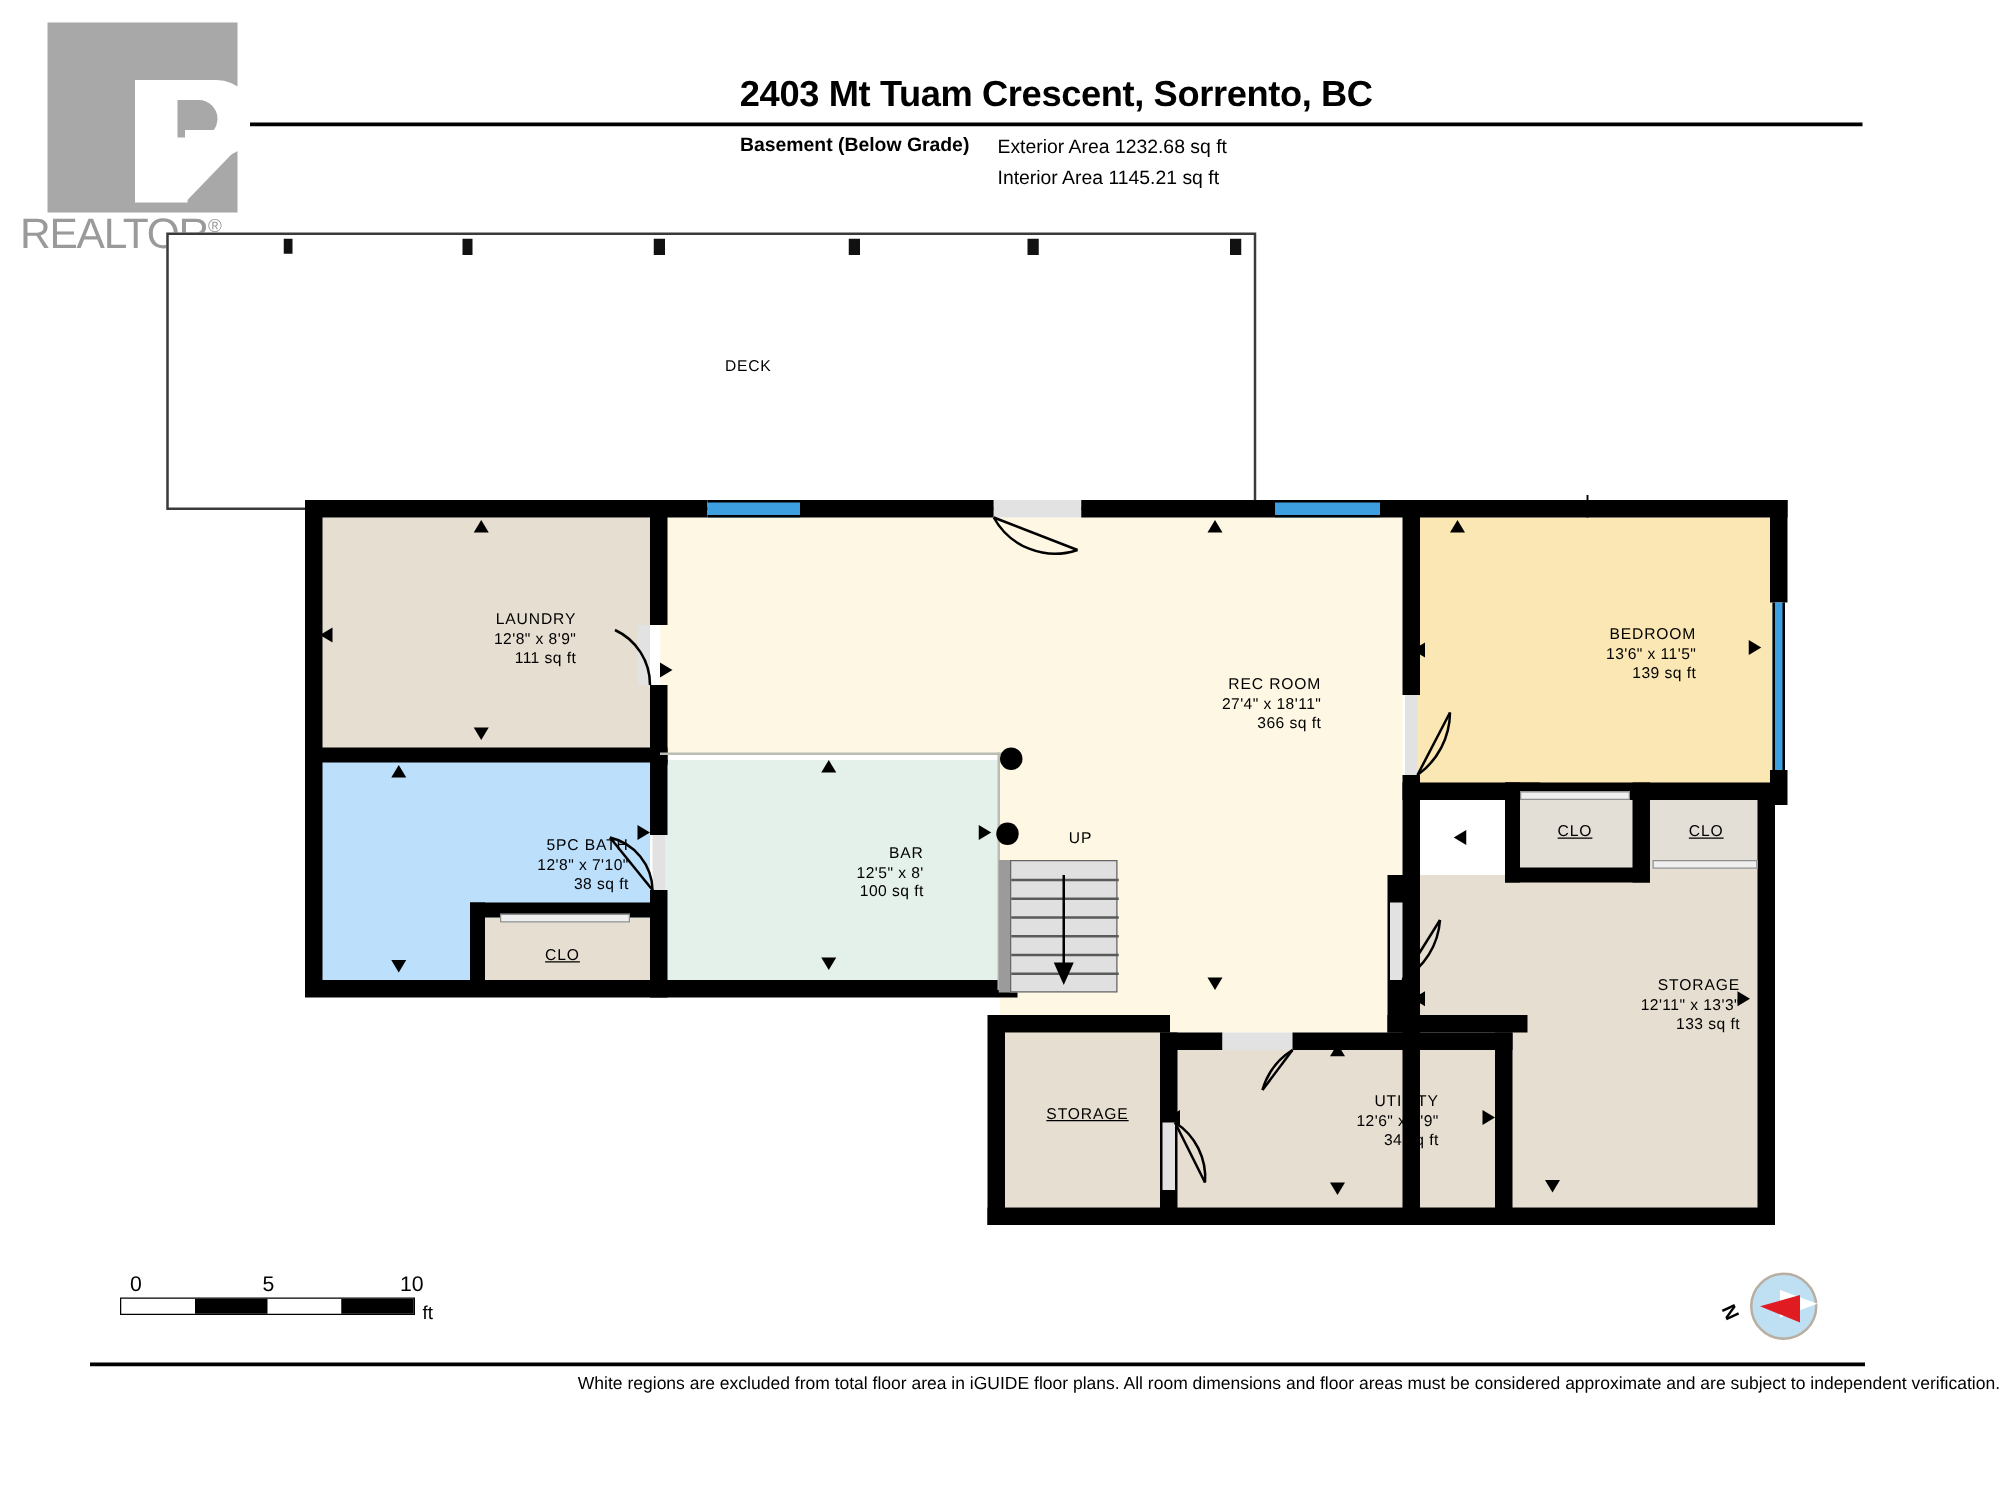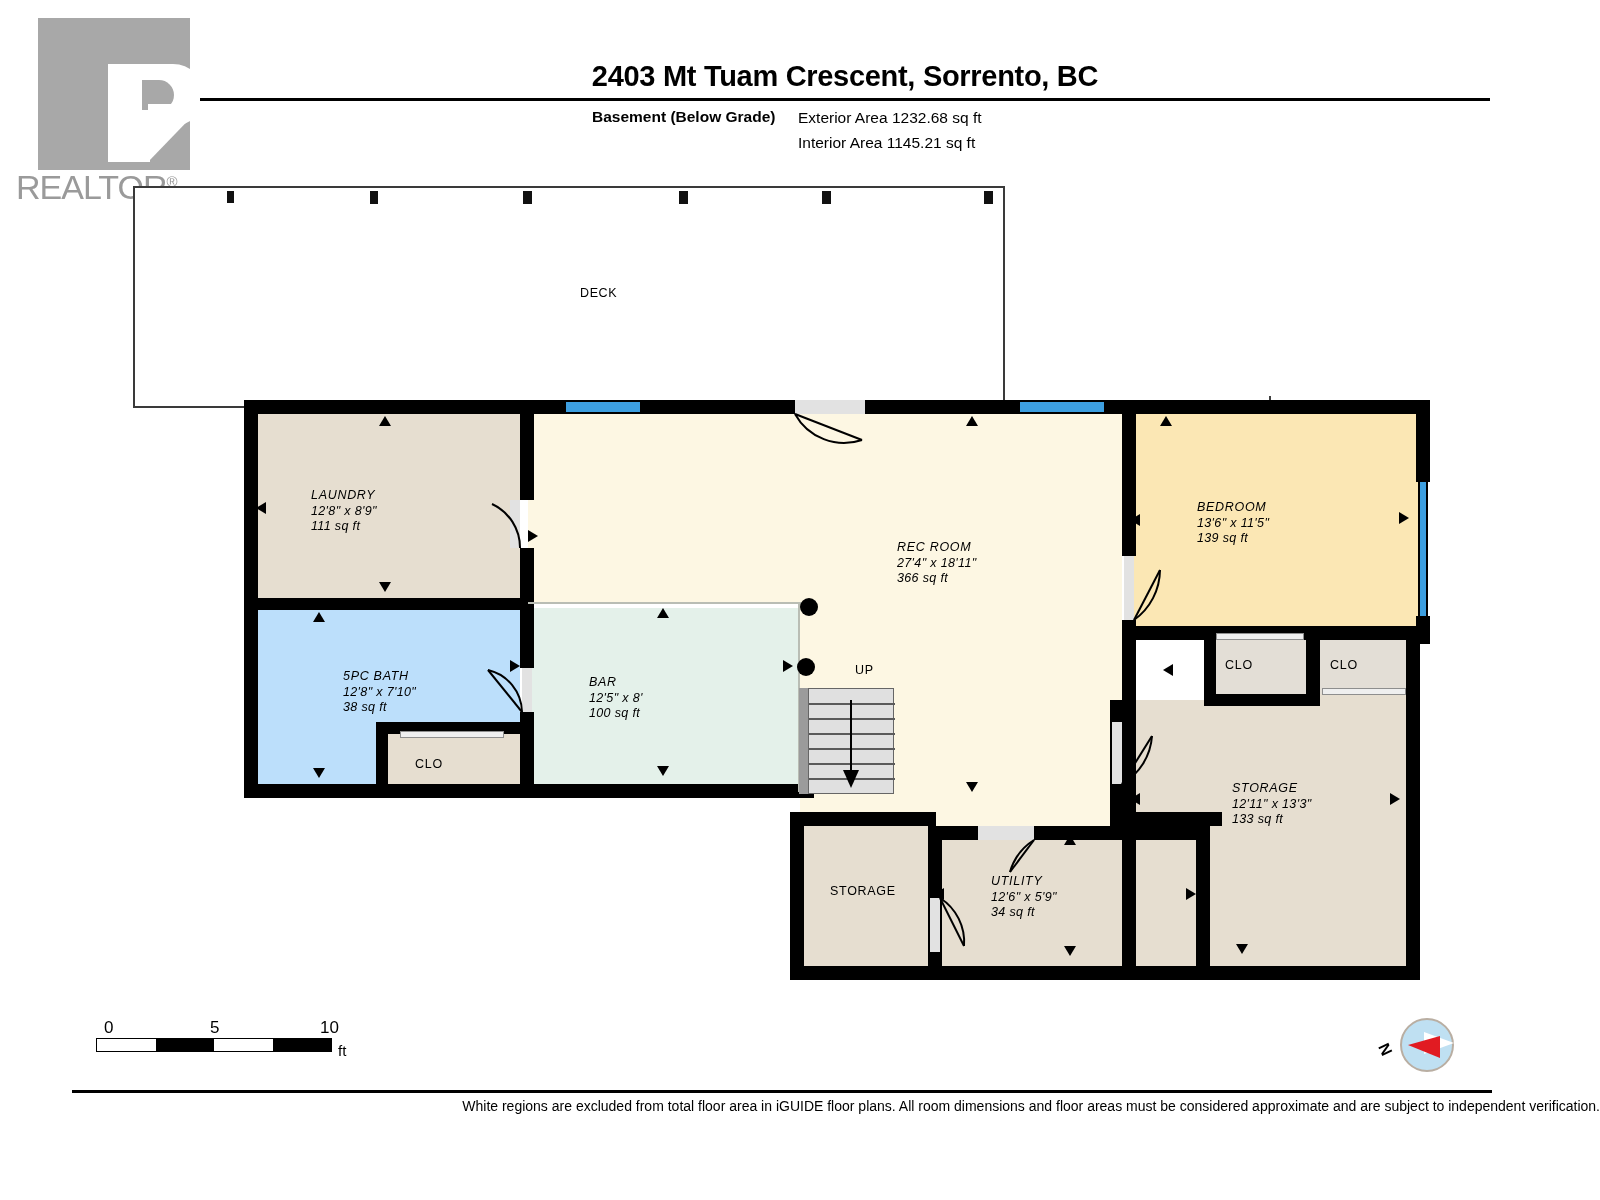--- a/index.html
+++ b/index.html
@@ -49,23 +49,23 @@
   .f-gray{background:#e3ded6;}
 
   
   .w{position:absolute;background:#000;}
   .win{position:absolute;background:#3d9fe0;border-top:2px solid #000;border-bottom:2px solid #000;box-sizing:border-box;}
   .winv{position:absolute;background:#3d9fe0;border-left:2px solid #000;border-right:2px solid #000;box-sizing:border-box;}
   .dooropen{position:absolute;background:#e2e2e2;}
   .doorsill{position:absolute;background:#efefef;border:1px solid #8e8e8e;box-sizing:border-box;}
 
   
-  .lbl{position:absolute;text-align:left;font-size:12.5px;line-height:15.5px;letter-spacing:.35px;white-space:nowrap;font-style:italic;}
+  .lbl{position:absolute;text-align:right;font-size:12.5px;line-height:15.5px;letter-spacing:.35px;white-space:nowrap;}
   .lbl .nm{letter-spacing:.7px;}
-  .lbl-sm{position:absolute;text-align:left;font-size:12.5px;letter-spacing:.7px;white-space:nowrap;}
+  .lbl-sm{position:absolute;text-align:center;font-size:12.5px;letter-spacing:.7px;white-space:nowrap;text-decoration:underline;}
 
   
   .stairs{position:absolute;background:#e0e0e0;border:1.5px solid #666;box-sizing:border-box;}
   .tread{position:absolute;height:1.5px;background:#5a5a5a;}
   .stair-side{position:absolute;background:#9b9b9b;}
   .uplbl{position:absolute;font-size:12.5px;letter-spacing:.7px;}
   .dot{position:absolute;background:#000;border-radius:50%;}
 
   
   .ar{position:absolute;width:0;height:0;}

